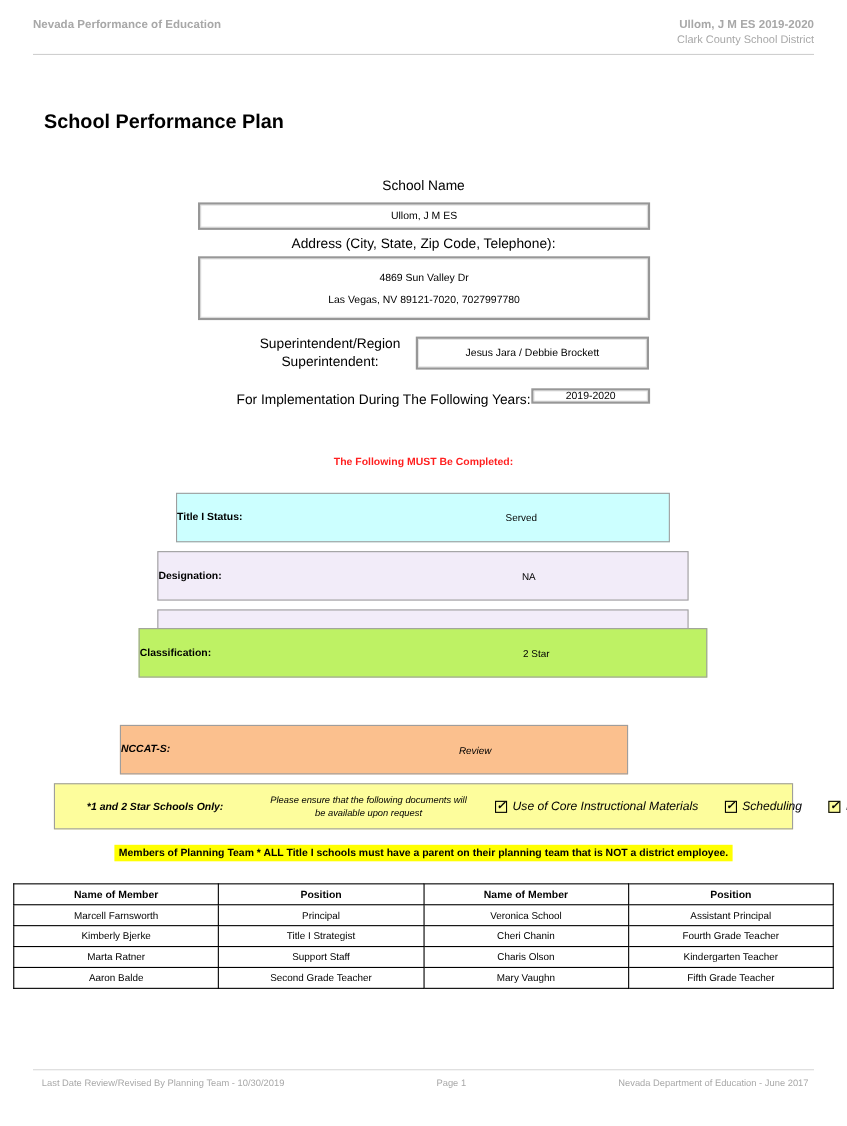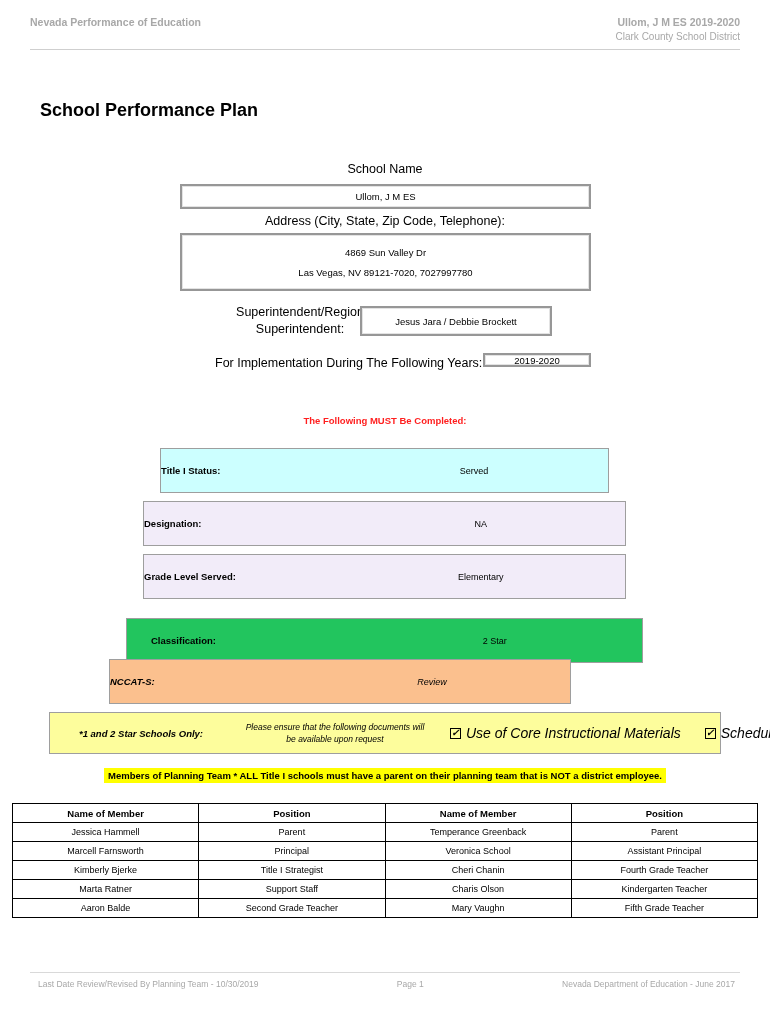--- a/index.html
+++ b/index.html
@@ -22,51 +22,51 @@
   .lbl-school { top:162px; }
   .lbl-address { top:214px; }
   .fbox {
     position:absolute; background:#fff; border:2px solid #979797;
     box-shadow: inset 0 0 0 1px #e3e3e3; display:flex; flex-direction:column;
     justify-content:center; align-items:center; font-size:9.5px;
   }
   .box-school { left:180px; top:184px; width:411px; height:25px; }
   .box-address { left:180px; top:233px; width:411px; height:58px; gap:9px; }
   .supe-label { position:absolute; left:210px; top:304px; width:180px; text-align:center; font-size:12.5px; line-height:17px; }
-  .box-supe { left:360px; top:306px; width:192px; height:30px; }
+  .box-supe { left:378px; top:306px; width:212px; height:30px; }
   .impl-label { position:absolute; left:215px; top:356px; font-size:12.5px; }
   .box-impl { left:483px; top:353px; width:108px; height:14px; }
   .red-note { position:absolute; top:415px; left:0; right:0; text-align:center; font-size:9.5px; font-weight:bold; color:#ff1f1f; }
   
   .sbar {
     position:absolute; height:45px; border:1px solid #9e9e9e;
     display:flex; align-items:center;
   }
   .sbar .blabel { width:50%; text-align:left; font-size:9.5px; font-weight:bold; }
   .sbar .bvalue { width:40%; text-align:center; font-size:9px; }
   .bar-1 { left:160px; top:448px; width:449px; background:#ccffff; }
   .bar-2 { left:143px; top:501px; width:483px; background:#f2ecf9; }
   .bar-3 { left:143px; top:554px; width:483px; background:#f2ecf9; }
-  .bar-4 { left:126px; top:618px; width:517px; background:#22c55e;padding-left:24px; }
+  .bar-4 { left:126px; top:571px; width:517px; background:#bef264; }
   .bar-5 { left:109px; top:659px; width:462px; background:#fbc08e;font-style:italic; }
   
   .star-band {
     position:absolute; left:49px; top:712px; width:672px; height:42px;
     background:#fdfd9c; border:1px solid #9e9e9e;
     display:flex; align-items:center; padding:0 12px; gap:24px;font-style:italic;
   }
   .star-label { width:158px; text-align:center; font-size:9.5px; font-weight:bold; flex:none; }
   .star-note { width:182px; text-align:center; font-size:8.5px; line-height:12px; flex:none; }
   .cb { display:flex; align-items:center; gap:5px; flex:none; }
   .cb-box {
     width:11px; height:11px; border:1.5px solid #000; background:#fdfd9c;
     display:flex; align-items:center; justify-content:center; flex:none;
   }
   .cb-check { font-size:10px; line-height:1; font-weight:bold; }
-  .cb-label { font-size:14px; }
+  .cb-label { font-size:11px; }
   
   .hl-wrap { position:absolute; top:765px; left:0; right:0; text-align:center; }
   .hl-text { display:inline-block; background:#ffff00; font-size:9.5px; font-weight:bold; padding:2px 4px; }
   
   .members { position:absolute; left:12px; top:803px; width:746px; border-collapse:collapse; table-layout:fixed; }
   .members th, .members td { border:1px solid #000; height:19px; text-align:center; vertical-align:middle; }
   .members th { font-size:9.5px; font-weight:bold; }
   .members td { font-size:9px; }
   
   .ftr-rule { position:absolute; top:972px; left:30px; right:30px; border-top:1px solid #d9d9d9; }
@@ -163,26 +163,20 @@
     <thead>
       <tr>
         <th>Name of Member</th>
         <th>Position</th>
         <th>Name of Member</th>
         <th>Position</th>
       </tr>
     </thead>
     <tbody>
       <tr>
-        <td>Jessica Hammell</td>
-        <td>Parent</td>
-        <td>Temperance Greenback</td>
-        <td>Parent</td>
-      </tr>
-      <tr>
         <td>Marcell Farnsworth</td>
         <td>Principal</td>
         <td>Veronica School</td>
         <td>Assistant Principal</td>
       </tr>
       <tr>
         <td>Kimberly Bjerke</td>
         <td>Title I Strategist</td>
         <td>Cheri Chanin</td>
         <td>Fourth Grade Teacher</td>

